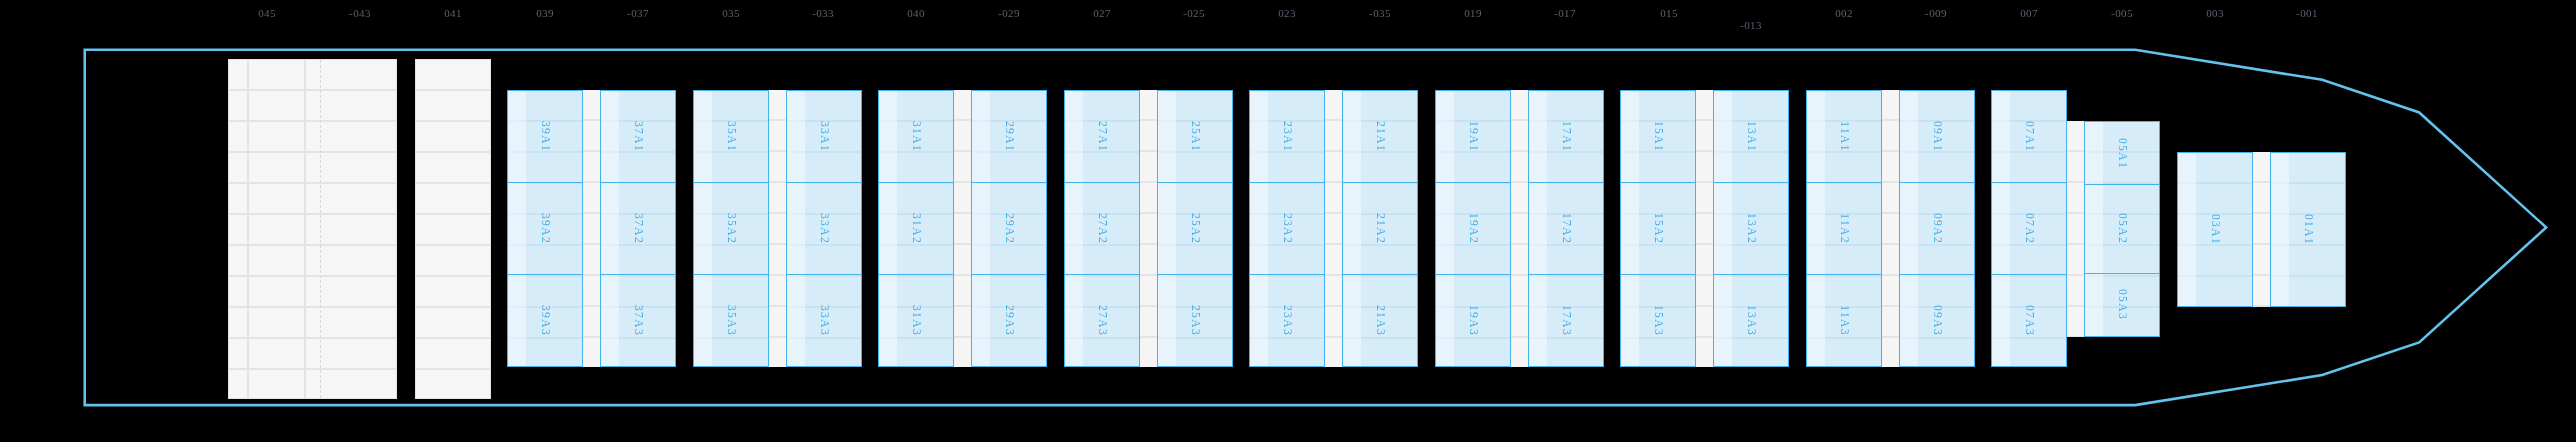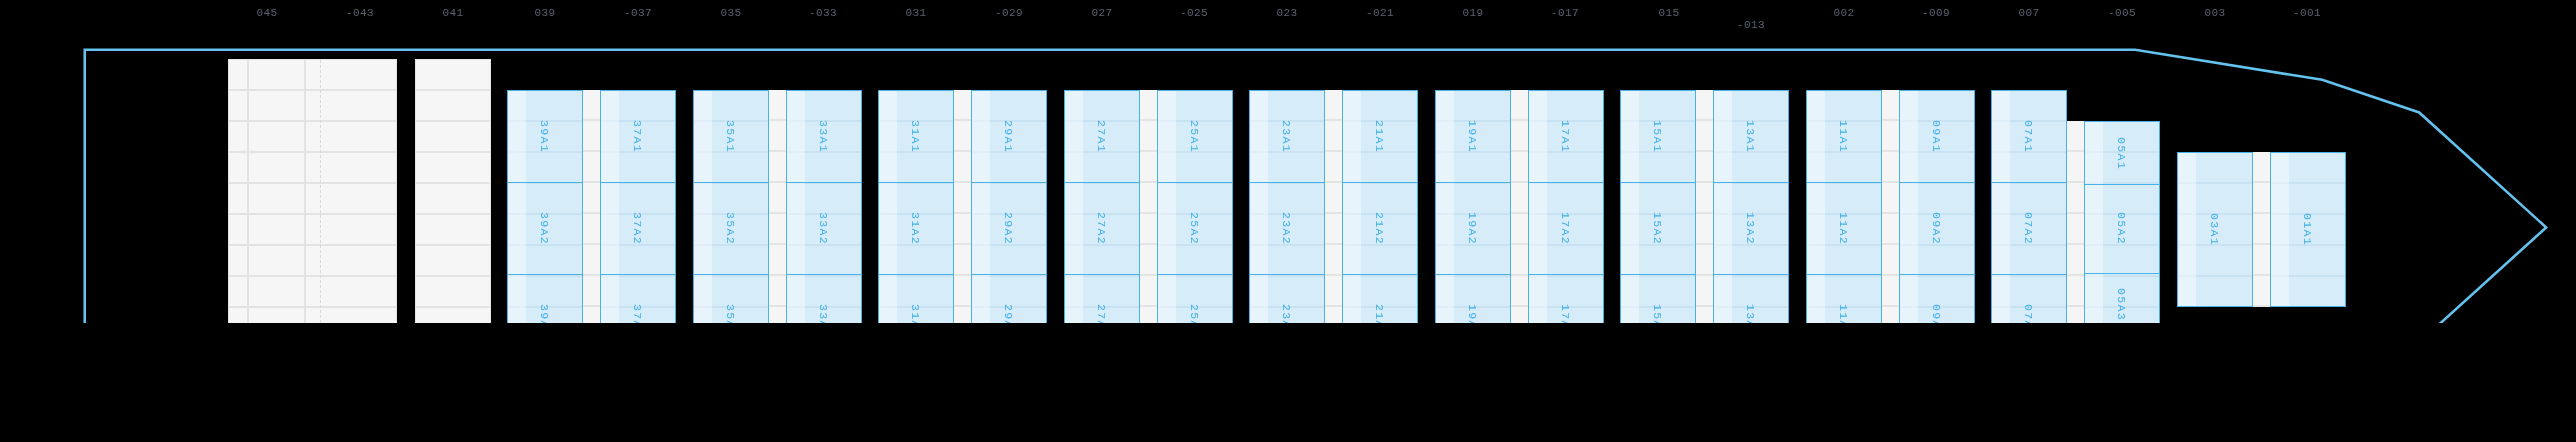--- a/index.html
+++ b/index.html
@@ -1,18 +1,18 @@
 <!DOCTYPE html>
 <html style="font-size:13.7px"><head>
 <meta charset="utf-8">
 <style>
   html,body{margin:0;padding:0;background:#000;}
   .stage{
-    position:relative;width:2576px;height:323px;background:#000;overflow:hidden;
-    font-family:Liberation Mono, monospace;
+    position:relative;width:2576px;height:442px;background:#000;overflow:hidden;
+    font-family:Liberation Serif, serif;
     --hull:#64c3ee;
     --cell-fill:#d7ecf9;
     --cell-line:#c8e2f2;
     --cell-border:#47b2e8;
     --cell-label:#3eafe8;
     --gutter-fill:#f5f5f5;
     --gutter-line:#e4e4e4;
     --block-fill:#f6f6f6;
     --block-line:#e3e3e3;
     --ruler-text:#5a6170;
@@ -68,26 +68,26 @@
   </svg>
 
   <div id="ruler">
       <span class="ruler-label" style="left: 267px;">045</span>
       <span class="ruler-label" style="left: 360px;">-043</span>
       <span class="ruler-label" style="left: 453px;">041</span>
       <span class="ruler-label" style="left: 545px;">039</span>
       <span class="ruler-label" style="left: 638px;">-037</span>
       <span class="ruler-label" style="left: 731px;">035</span>
       <span class="ruler-label" style="left: 823px;">-033</span>
-      <span class="ruler-label" style="left: 916px;">031</span>
+      <span class="ruler-label" style="left: 916px;">040</span>
       <span class="ruler-label" style="left: 1009px;">-029</span>
       <span class="ruler-label" style="left: 1102px;">027</span>
       <span class="ruler-label" style="left: 1194px;">-025</span>
       <span class="ruler-label" style="left: 1287px;">023</span>
-      <span class="ruler-label" style="left: 1380px;">-021</span>
+      <span class="ruler-label" style="left: 1380px;">-035</span>
       <span class="ruler-label" style="left: 1473px;">019</span>
       <span class="ruler-label" style="left: 1565px;">-017</span>
       <span class="ruler-label" style="left: 1658px; margin-left: 11px;">015</span>
       <span class="ruler-label" style="left: 1751px; margin-top: 12px;">-013</span>
       <span class="ruler-label" style="left: 1844px;">002</span>
       <span class="ruler-label" style="left: 1936px;">-009</span>
       <span class="ruler-label" style="left: 2029px; text-align: right;">007</span>
       <span class="ruler-label" style="left: 2122px;">-005</span>
       <span class="ruler-label" style="left: 2215px;">003</span>
       <span class="ruler-label" style="left: 2307px;">-001</span>

